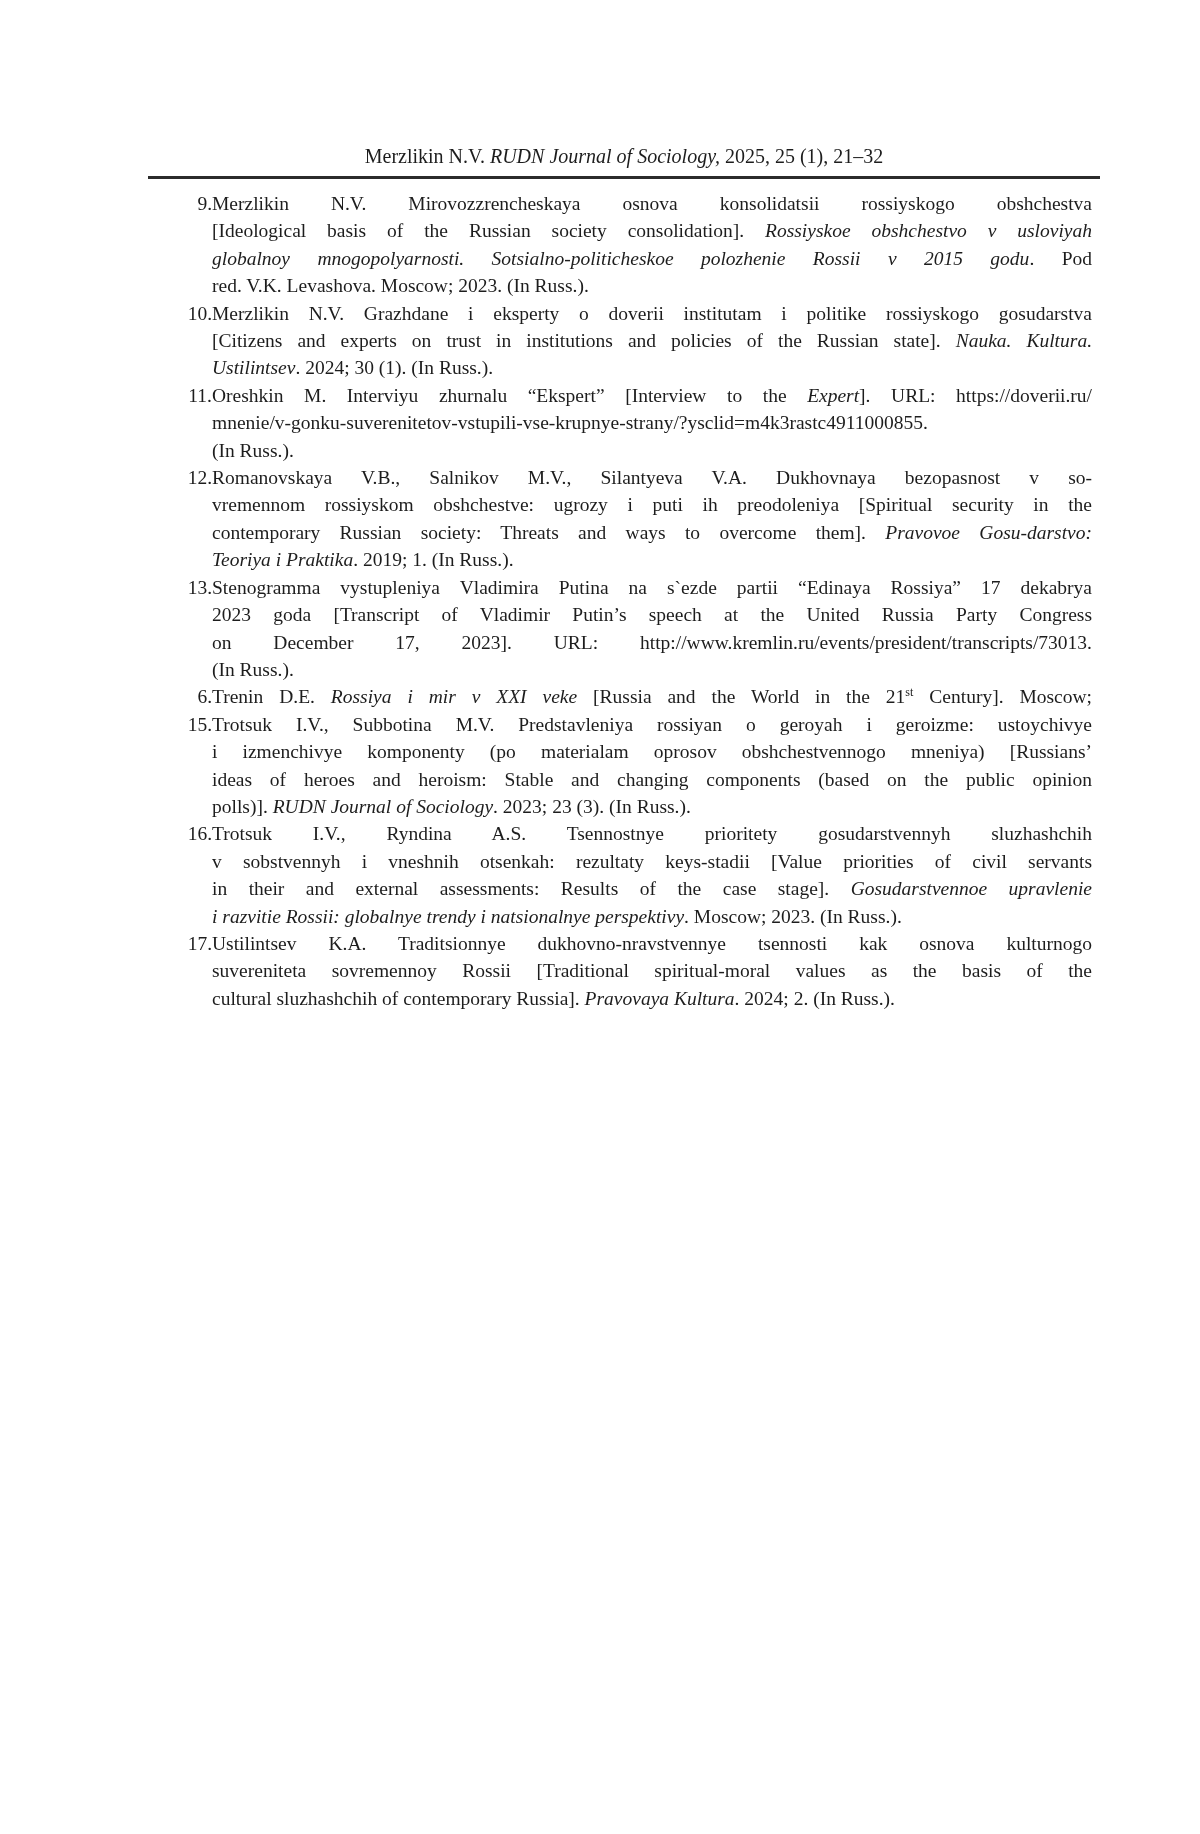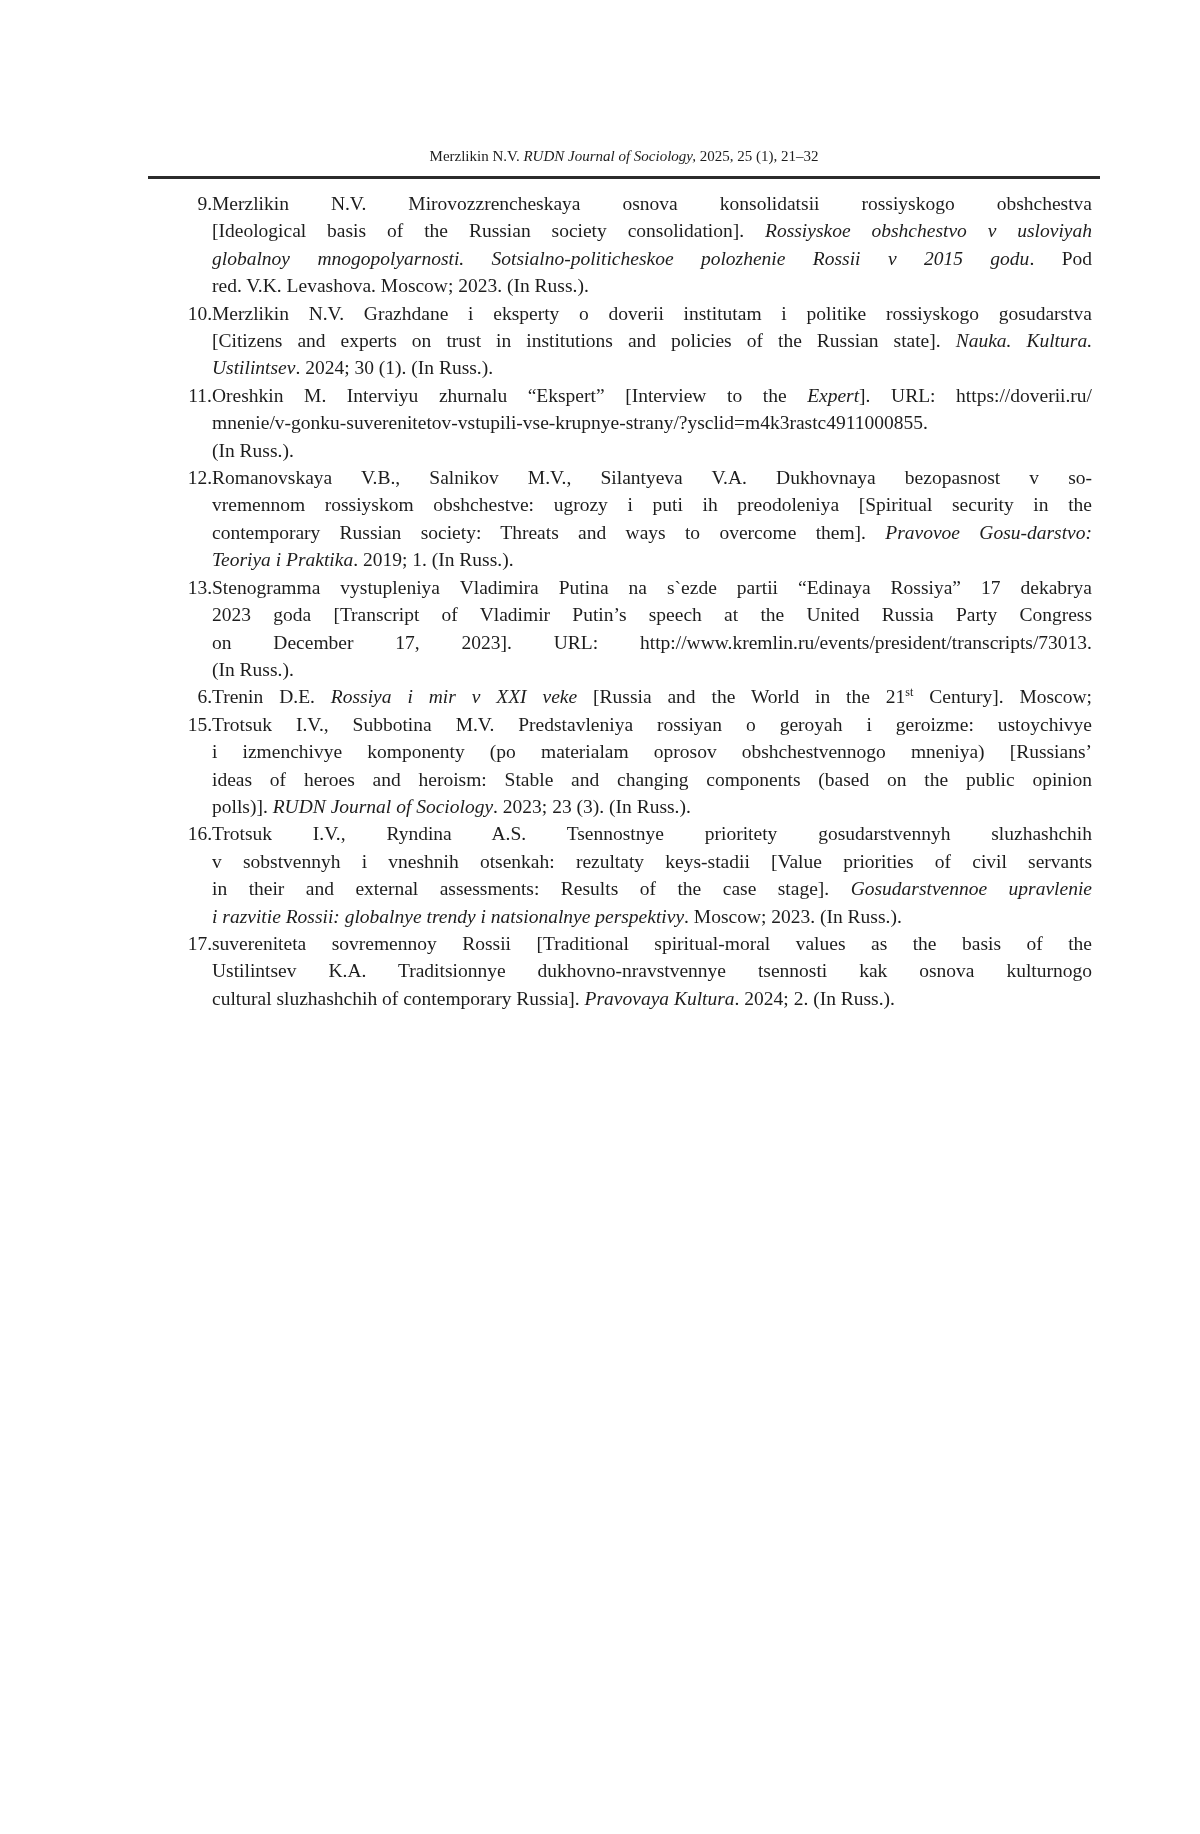--- a/index.html
+++ b/index.html
@@ -19,21 +19,21 @@
     left: 148px;
     top: 0;
     width: 952px;
   }
   .running-header {
     position: absolute;
     top: 145px;
     left: 0;
     width: 100%;
     text-align: center;
-    font-size: 15px;
+    font-size: 20px;
     line-height: 23px;
     white-space: nowrap;
   }
   .header-rule {
     position: absolute;
     top: 176px;
     left: 0;
     width: 100%;
     height: 3px;
     background: #2b2b2b;
@@ -146,19 +146,19 @@
         <div class="ref-text">
           <div class="line"><span>Trotsuk I.V., Ryndina A.S. Tsennostnye prioritety gosudarstvennyh sluzhashchih</span></div>
           <div class="line"><span>v sobstvennyh i vneshnih otsenkah: rezultaty keys-stadii [Value priorities of civil servants</span></div>
           <div class="line"><span>in their and external assessments: Results of the case stage]. </span><span class="it">Gosudarstvennoe upravlenie</span></div>
           <div class="line last"><span class="it">i razvitie Rossii: globalnye trendy i natsionalnye perspektivy</span><span>. Moscow; 2023. (In Russ.).</span></div>
         </div>
       </div>
       <div class="ref-row">
         <div class="ref-num">17.</div>
         <div class="ref-text">
+          <div class="line"><span>Ustilintsev K.A. Traditsionnye dukhovno-nravstvennye tsennosti kak osnova kulturnogo</span></div>
           <div class="line"><span>suvereniteta sovremennoy Rossii [Traditional spiritual-moral values as the basis of the</span></div>
-          <div class="line"><span>Ustilintsev K.A. Traditsionnye dukhovno-nravstvennye tsennosti kak osnova kulturnogo</span></div>
           <div class="line last"><span>cultural sluzhashchih of contemporary Russia]. </span><span class="it">Pravovaya Kultura</span><span>. 2024; 2. (In Russ.).</span></div>
         </div>
       </div>
     </div>
 </div>
 
 </body></html>

